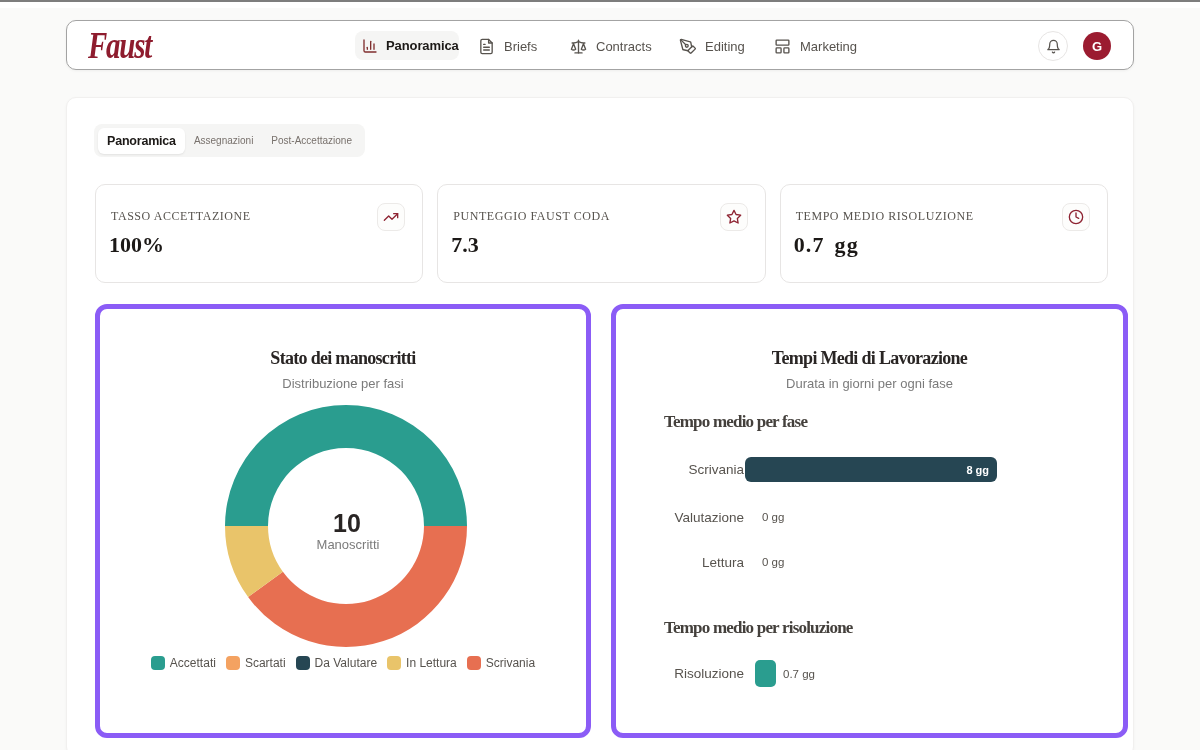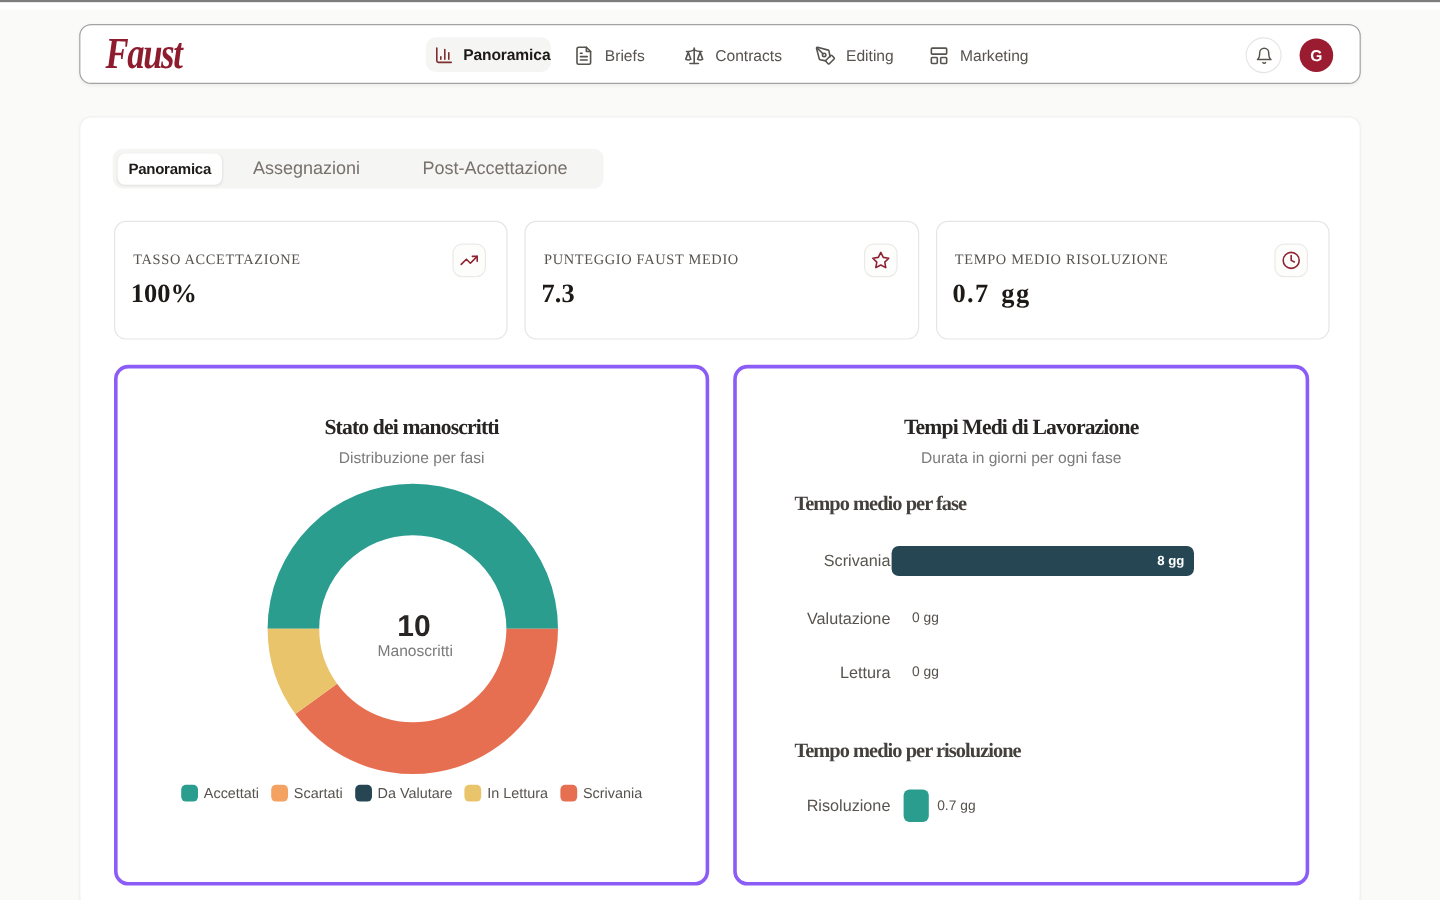--- a/index.html
+++ b/index.html
@@ -46,21 +46,21 @@
   
   .main {
     position:absolute; left:66px; top:97px; width:1068px; height:660px;
     background:#ffffff; border:1px solid #f1f0ef; border-radius:10px;
     box-shadow:0 1px 3px rgba(0,0,0,0.04);
   }
   .tabs {
     position:absolute; left:27px; top:26px; height:33px;
     background:#f5f5f4; border-radius:8px; display:flex; align-items:center; padding:0 4px;
   }
-  .tab { font-size:15px; color:#78716c; padding:6px 26px; border-radius:6px; }
+  .tab { font-size:10px; color:#78716c; padding:6px 9px; border-radius:6px; }
   .tab.active { background:#ffffff; color:#1c1917; font-weight:bold; font-size:12.5px; letter-spacing:-0.2px; box-shadow:0 1px 2px rgba(0,0,0,0.08); padding:6px 9px; }
 
   
   .stats { position:absolute; left:28px; top:86px; width:1013px; display:flex; gap:14px; }
   .stat {
     flex:1; height:99px; background:#fff; border:1px solid #e7e5e4; border-radius:10px;
     position:relative;
   }
   .stat .lbl {
     position:absolute; left:15px; top:24px;
@@ -72,24 +72,24 @@
     border:1px solid #eceae8; background:#fdfdfc; display:flex; align-items:center; justify-content:center;
     color:#8e2332;
   }
   .stat .val {
     font-family:"Liberation Serif", serif; font-weight:bold; font-size:22px; color:#1c1917;
     position:absolute; left:13px; top:47px; letter-spacing:0;
   }
 
   
   .card {
-    position:absolute; background:#fff; border:3px solid #8b5cf6; border-radius:12px;
+    position:absolute; background:#fff; border:5px solid #8b5cf6; border-radius:12px;
   }
   .cardL { left:28px; top:206px; width:496px; height:434px; }
-  .cardR { left:544px; top:206px; width:480px; height:434px; }
+  .cardR { left:544px; top:206px; width:517px; height:434px; }
   .ctitle {
     position:absolute; left:0; width:100%; top:40px;
     font-family:"Liberation Serif", serif; font-weight:bold; font-size:18px; color:#292524;
     text-align:center; line-height:1; letter-spacing:-0.7px;
   }
   .csub { position:absolute; left:0; width:100%; top:67px; font-size:13px; color:#7b7b7b; text-align:center; }
 
   .legend {
     position:absolute; left:0; top:347px; width:100%; display:flex; justify-content:center;
     gap:10px; font-size:12px; color:#57534e;
@@ -185,21 +185,21 @@
         <div class="lbl">TASSO ACCETTAZIONE</div>
         <div class="ibox">
           <svg width="16" height="16" viewBox="0 0 24 24" fill="none" stroke="currentColor" stroke-width="2" stroke-linecap="round" stroke-linejoin="round">
             <polyline points="22 7 13.5 15.5 8.5 10.5 2 17"></polyline>
             <polyline points="16 7 22 7 22 13"></polyline>
           </svg>
         </div>
         <div class="val">100%</div>
       </div>
       <div class="stat">
-        <div class="lbl">PUNTEGGIO FAUST MEDIO</div>
+        <div class="lbl">PUNTEGGIO FAUST CODA</div>
         <div class="ibox">
           <svg width="16" height="16" viewBox="0 0 24 24" fill="none" stroke="currentColor" stroke-width="2" stroke-linecap="round" stroke-linejoin="round">
             <polygon points="12 2 15.09 8.26 22 9.27 17 14.14 18.18 21.02 12 17.77 5.82 21.02 7 14.14 2 9.27 8.91 8.26 12 2"></polygon>
           </svg>
         </div>
         <div class="val">7.3</div>
       </div>
       <div class="stat">
         <div class="lbl">TEMPO MEDIO RISOLUZIONE</div>
         <div class="ibox">

